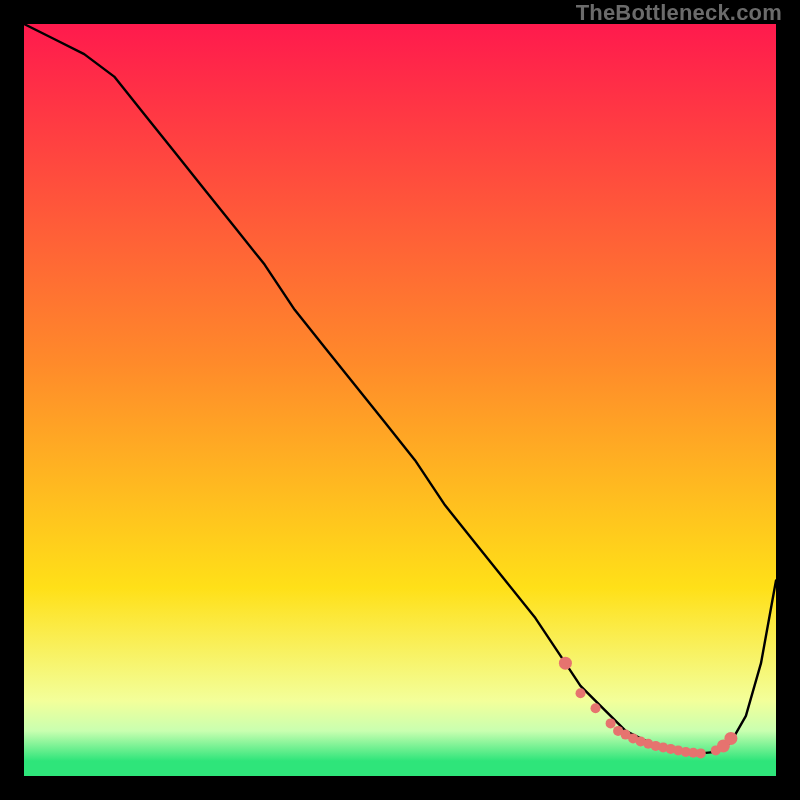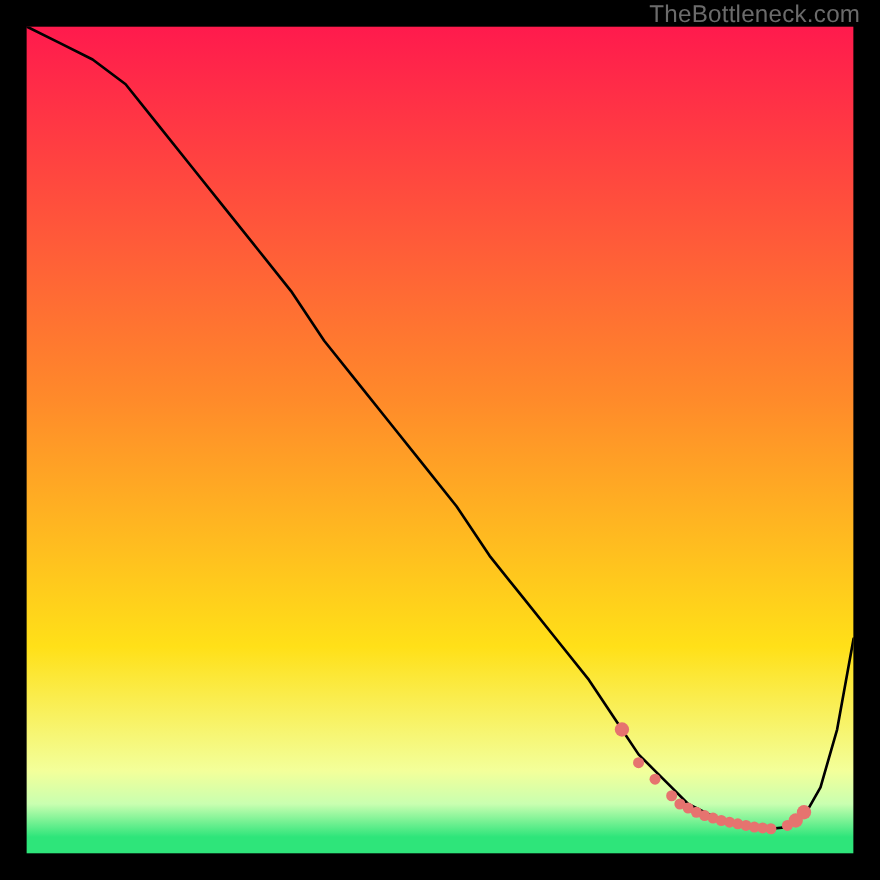--- a/index.html
+++ b/index.html
@@ -27,21 +27,21 @@
   .plot-area svg {
     display: block;
     width: 752px;
     height: 752px;
   }
   .watermark {
     position: absolute;
     top: 0;
     right: 18px;
     font-size: 22px;
-    font-weight: 400;
+    font-weight: 700;
     color: #6b6b6b;
     letter-spacing: 0.2px;
     user-select: none;
   }
 </style>
 </head>
 <body>
 
 <div class="frame">
 

